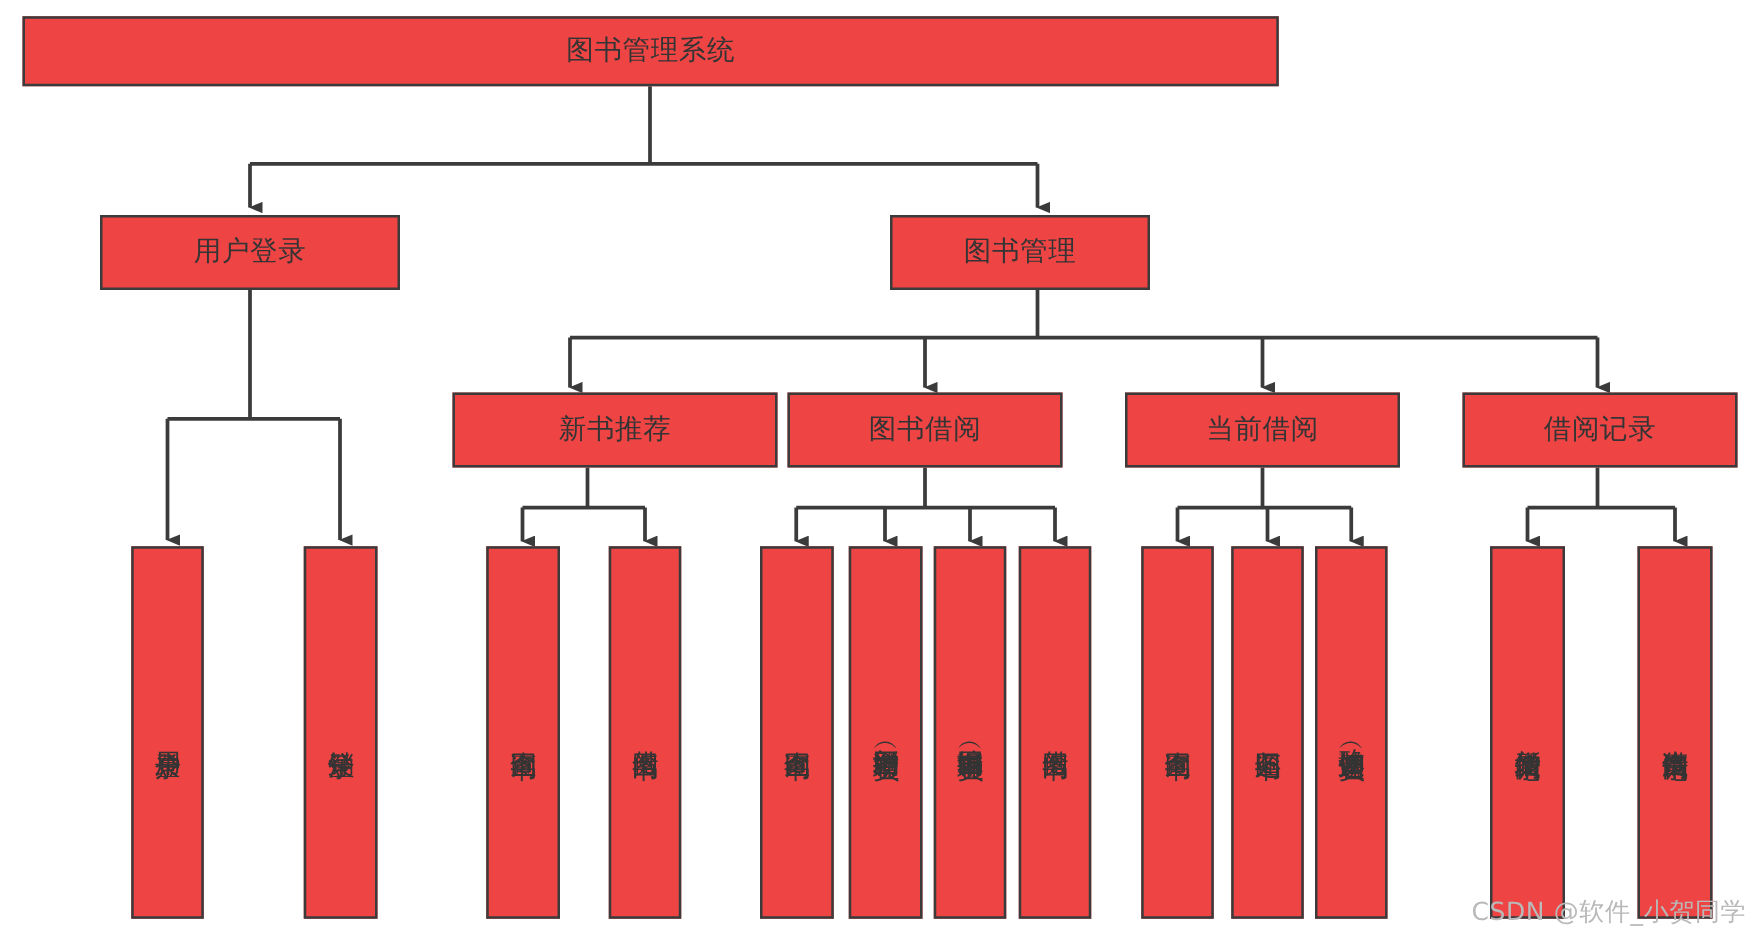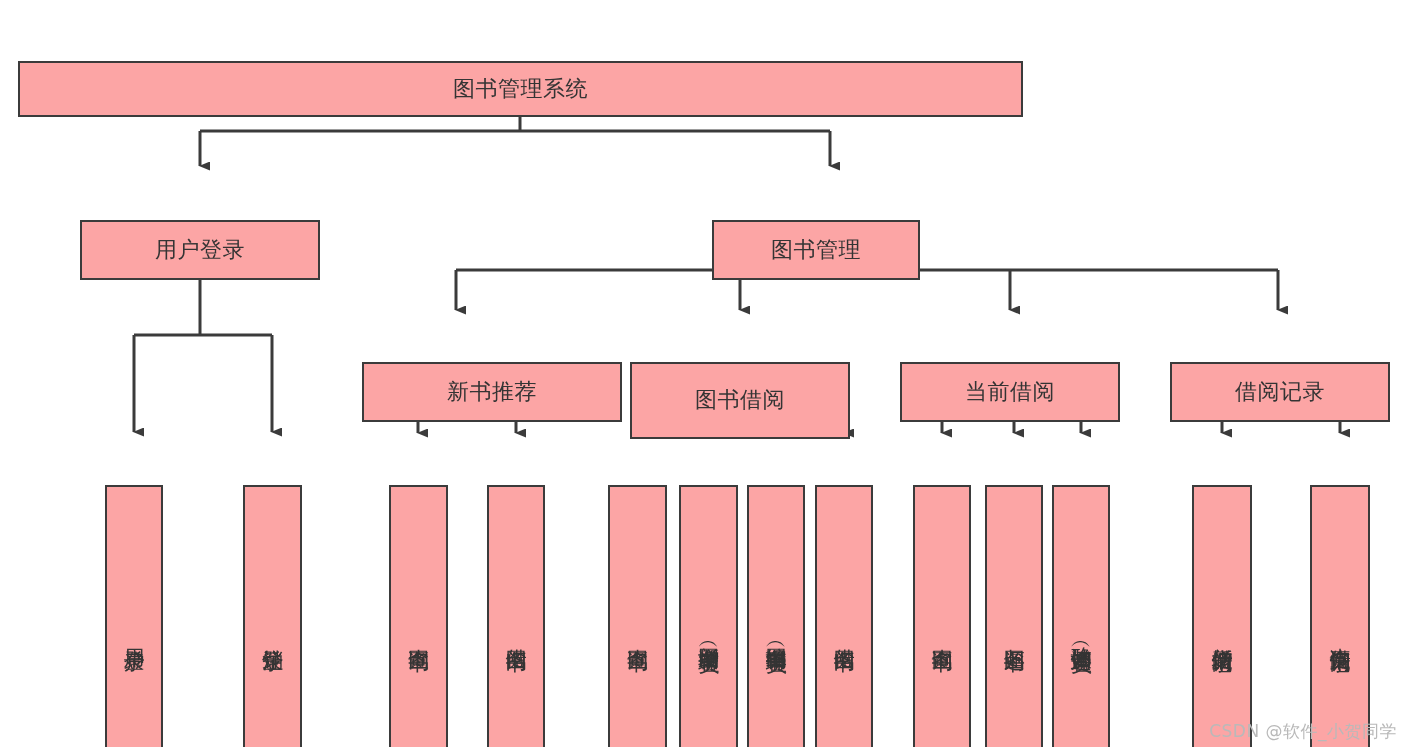--- a/index.html
+++ b/index.html
@@ -25,26 +25,25 @@
     left: 0;
     top: 0;
     width: 1405px;
     height: 747px;
     pointer-events: none;
   }
   .node {
     position: absolute;
     box-sizing: border-box;
     border: 2px solid #3b3b3b;
-    background: #fca5a5;
+    background: #ef4444;
     display: flex;
     align-items: center;
     justify-content: center;
     color: #333333;
-    margin-top: 48px;
   }
   .node .label {
     font-size: 22px;
     line-height: 1.12;
     letter-spacing: 0.5px;
     white-space: nowrap;
     color: #343434;
   }
   
   .node.horiz .label {
@@ -61,21 +60,21 @@
     font-size: 21px;
     line-height: 1.08;
     letter-spacing: 1px;
     white-space: nowrap;
     max-height: 270px;
   }
   .watermark {
     position: absolute;
     right: 8px;
     bottom: 4px;
-    font-size: 17px;
+    font-size: 20px;
     color: #b9b9b9;
     white-space: nowrap;
     letter-spacing: 0.5px;
     z-index: 5;
   }
 </style>
 </head>
 <body>
 
 <div id="canvas">
@@ -139,21 +138,21 @@
   </div>
 
   <div class="node horiz" style="left:712px; top:172px; width:208px; height:60px;">
     <span class="label">图书管理</span>
   </div>
 
   <div class="node horiz" style="left:362px; top:314px; width:260px; height:60px;">
     <span class="label">新书推荐</span>
   </div>
 
-  <div class="node horiz" style="left:630px; top:314px; width:220px; height:77px;">
+  <div class="node horiz" style="left:630px; top:314px; width:220px; height:60px;">
     <span class="label">图书借阅</span>
   </div>
 
   <div class="node horiz" style="left:1170px; top:314px; width:220px; height:60px;">
     <span class="label">借阅记录</span>
   </div>
 
   <div class="node horiz" style="left:900px; top:314px; width:220px; height:60px;">
     <span class="label">当前借阅</span>
   </div>

